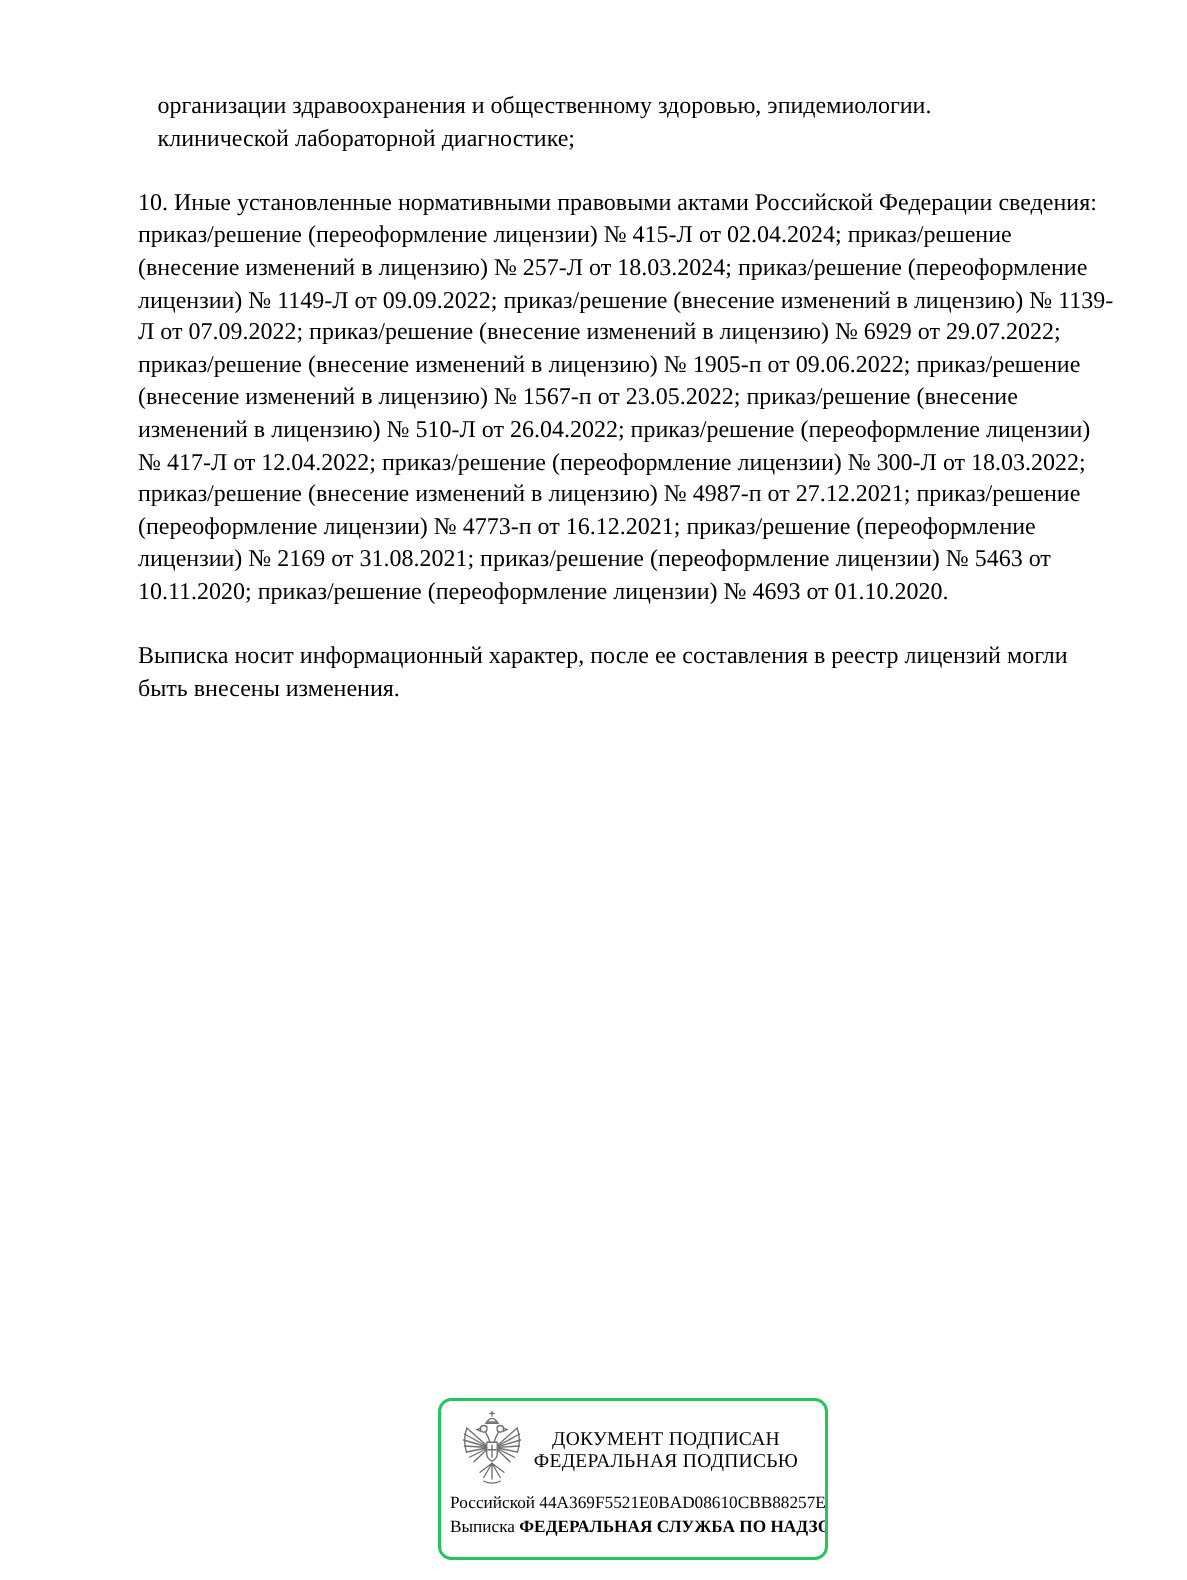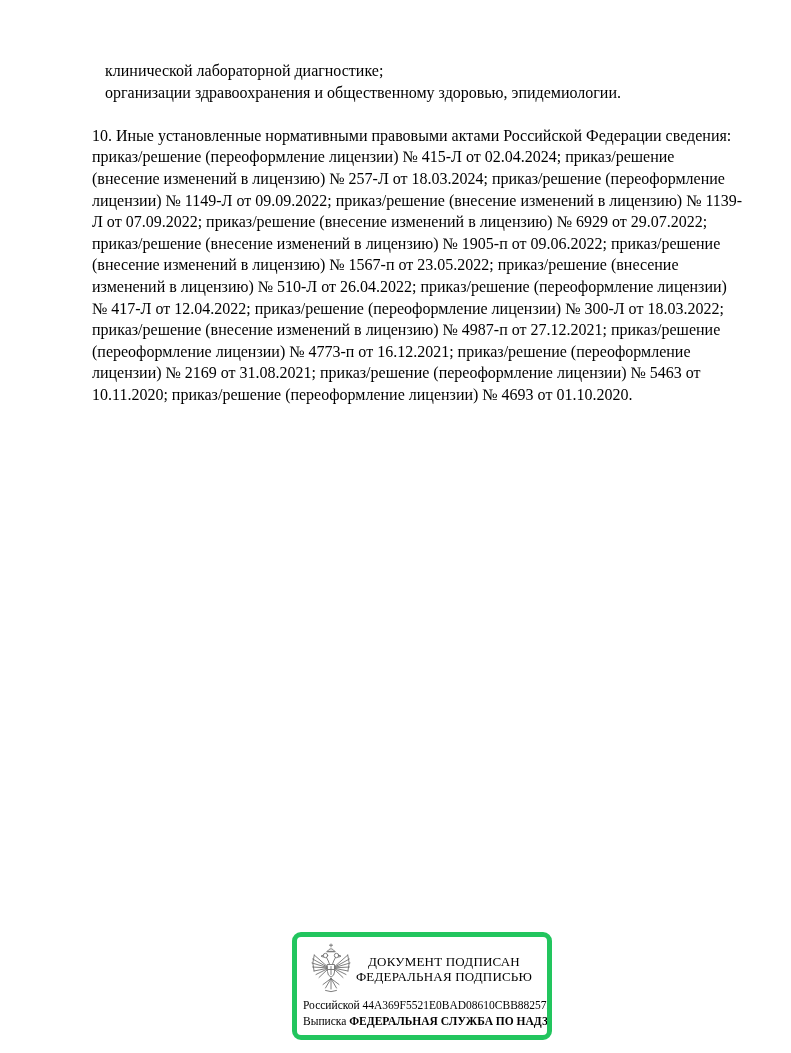--- a/index.html
+++ b/index.html
@@ -30,21 +30,21 @@
   .list-block p { margin: 0; padding-left: 13px; }
 
   
   .stamp {
     position: absolute;
     left: 292px;
     top: 932px;
     width: 260px;
     height: 108px;
     box-sizing: border-box;
-    border: 5px solid #22c55e;
+    border: 2px solid #22c55e;
     border-radius: 9px;
     background: #ffffff;
     overflow: hidden;
   }
   .stamp-top {
     display: flex;
     align-items: center;
     box-sizing: border-box;
     height: 58px;
     padding: 5px 6px 0 14px;
@@ -67,24 +67,25 @@
   }
   .stamp-info .bold { font-weight: bold; }
 </style>
 </head>
 <body>
 
 <div class="page">
 
   <div class="content">
     <div class="list-block">
+      <p>организации здравоохранения и общественному здоровью, эпидемиологии.</p>
       <p>клинической лабораторной диагностике;</p>
-      <p>организации здравоохранения и общественному здоровью, эпидемиологии.</p>
     </div>
     <p>10. Иные установленные нормативными правовыми актами Российской Федерации сведения: приказ/решение (переоформление лицензии) № 415-Л от 02.04.2024; приказ/решение (внесение изменений в лицензию) № 257-Л от 18.03.2024; приказ/решение (переоформление лицензии) № 1149-Л от 09.09.2022; приказ/решение (внесение изменений в лицензию) № 1139-Л от 07.09.2022; приказ/решение (внесение изменений в лицензию) № 6929 от 29.07.2022; приказ/решение (внесение изменений в лицензию) № 1905-п от 09.06.2022; приказ/решение (внесение изменений в лицензию) № 1567-п от 23.05.2022; приказ/решение (внесение изменений в лицензию) № 510-Л от 26.04.2022; приказ/решение (переоформление лицензии) № 417-Л от 12.04.2022; приказ/решение (переоформление лицензии) № 300-Л от 18.03.2022; приказ/решение (внесение изменений в лицензию) № 4987-п от 27.12.2021; приказ/решение (переоформление лицензии) № 4773-п от 16.12.2021; приказ/решение (переоформление лицензии) № 2169 от 31.08.2021; приказ/решение (переоформление лицензии) № 5463 от 10.11.2020; приказ/решение (переоформление лицензии) № 4693 от 01.10.2020.</p>
+    <p>Выписка носит информационный характер, после ее составления в реестр лицензий могли быть внесены изменения.</p>
   </div>
 
   <div class="stamp">
     <div class="stamp-top">
       <span class="emblem">
         <svg width="40" height="52" viewBox="0 0 40 52" fill="none" stroke="#6f6f6f" stroke-width="0.9" stroke-linecap="round">
 
           <path d="M20 1 v3 M18.4 2.2 h3.2"></path>
           <path d="M16.5 8 Q20 3.2 23.5 8 Z"></path>
           <path d="M15.8 8.8 h8.4"></path>

